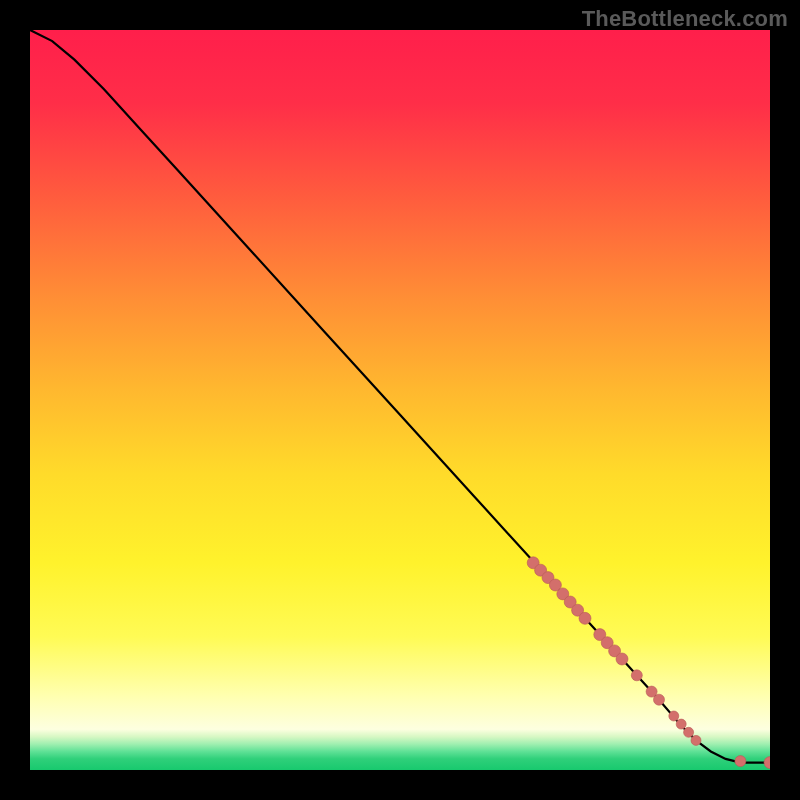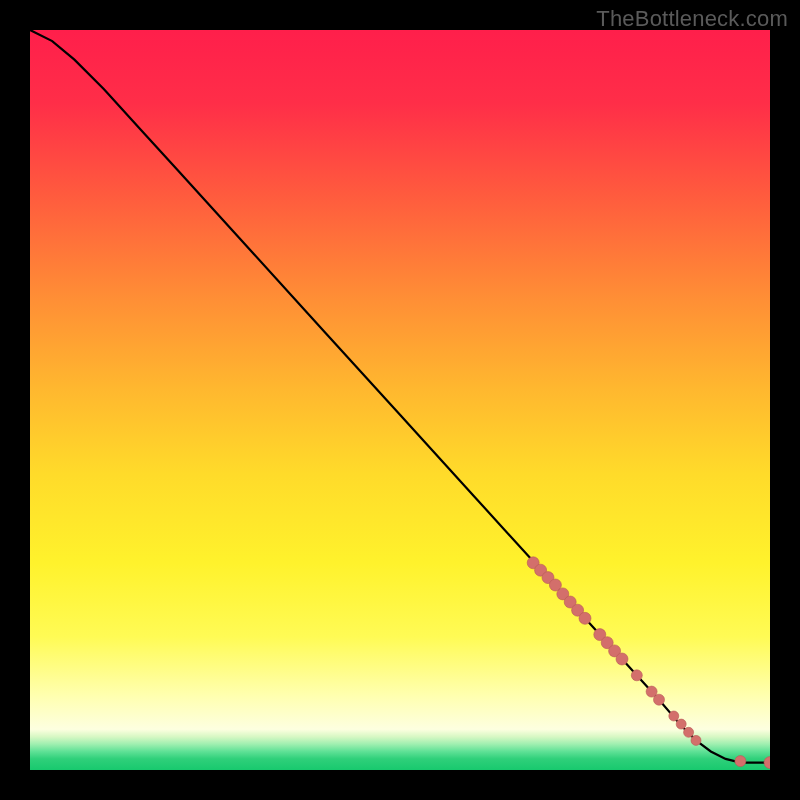--- a/index.html
+++ b/index.html
@@ -26,21 +26,21 @@
   .gradient-bg {
     position: absolute;
     inset: 0;
   }
   .watermark {
     position: absolute;
     top: 6px;
     right: 12px;
     color: #5a5a5a;
     font-size: 22px;
-    font-weight: 400;
+    font-weight: 700;
     letter-spacing: 0.2px;
   }
   svg.overlay {
     position: absolute;
     inset: 0;
   }
 </style>
 </head>
 <body>
 

